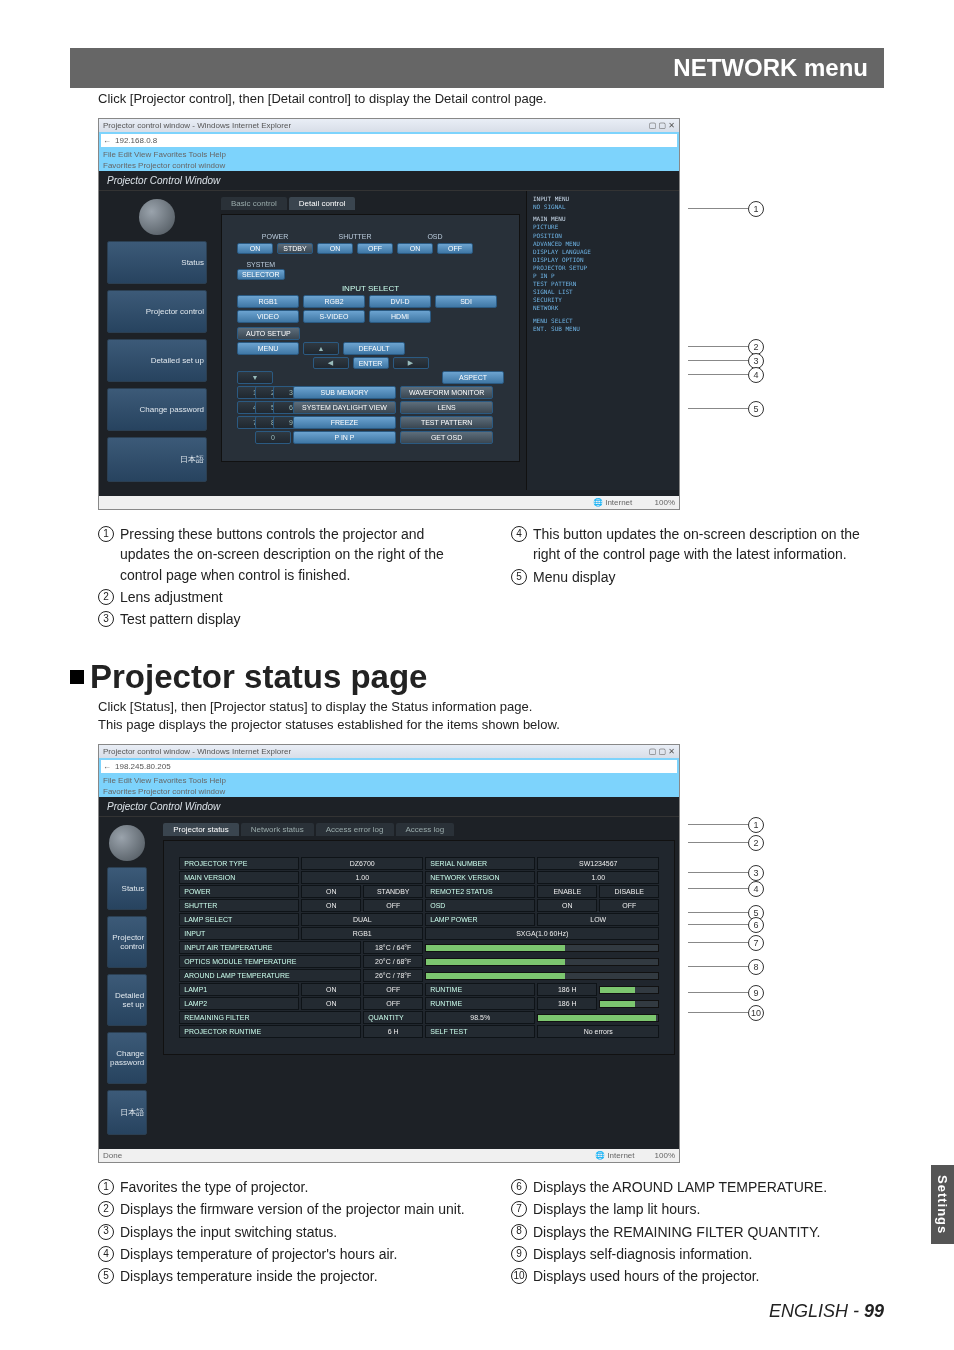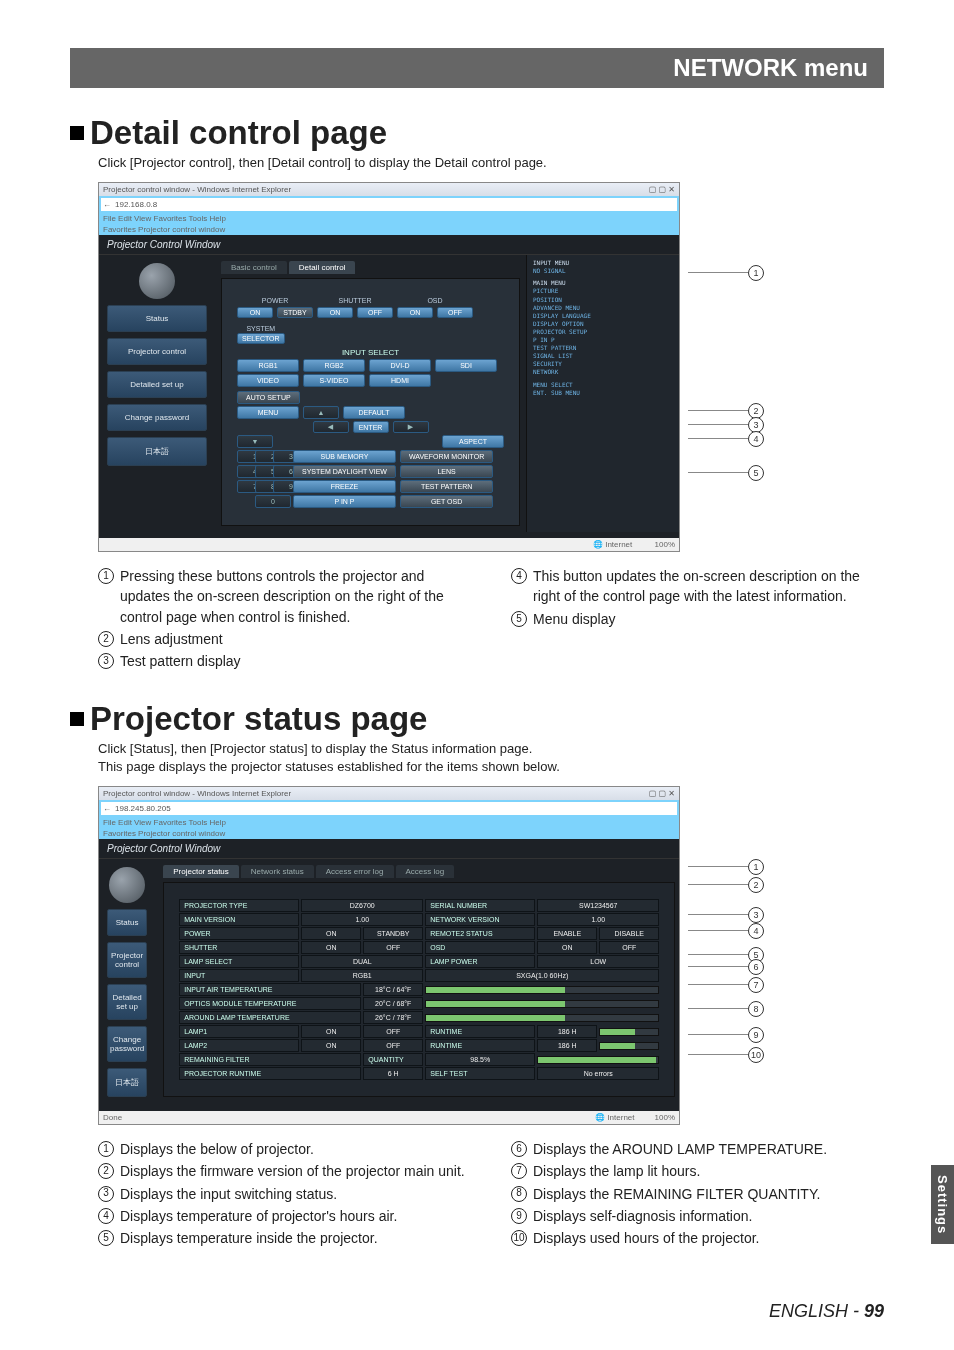--- a/index.html
+++ b/index.html
@@ -12,21 +12,21 @@
   .figure{margin-left:28px;position:relative;width:620px}
   .ie-window{position:relative;width:580px;border:1px solid #888;background:#7dd3fc;font-size:8px;color:#555}
   .ie-title{background:linear-gradient(#e9eef6,#d8dee8);padding:2px 4px;display:flex;justify-content:space-between}
   .ie-addr{background:#fff;margin:2px;padding:2px;display:flex;align-items:center;gap:4px}
   .ie-menu,.ie-fav{padding:1px 4px;color:#666}
   .pcw{background:#1d2126;color:#bfc9d1;padding:0 0 6px 0}
   .pcw-head{background:#1d2126;color:#dbe2e8;font-style:italic;font-size:10px;padding:4px 8px;border-bottom:1px solid #333}
   .pcw-body{display:flex}
   .side{width:100px;display:flex;flex-direction:column;gap:6px;padding:8px}
   .corner{width:36px;height:36px;border-radius:50%;background:radial-gradient(circle at 35% 35%,#9aa3ac,#495158);margin:0 auto}
-  .sbtn{background:linear-gradient(#3c5a78,#27435f);color:#e1e8ee;text-align:center;font-size:8px;padding:8px 2px;border:1px solid #2b3f52;border-radius:2px}
+  .sbtn{background:linear-gradient(#3c5a78,#27435f);color:#e1e8ee;text-align:right;font-size:8px;padding:16px 2px;border:1px solid #2b3f52;border-radius:2px}
   .main{flex:1;padding:6px}
   .tabs{display:flex;gap:2px;margin-bottom:4px}
   .tab{padding:2px 10px;font-size:8px;background:#2a3138;color:#9aa;border-radius:2px 2px 0 0}
   .tab.active{background:#3a454f;color:#fff}
   .panel{background:#283039;padding:15px;border:1px solid #111}
   .row{display:flex;gap:4px;margin:2px 0;flex-wrap:wrap}
   .lbl{font-size:7px;color:#bcd;padding:1px 2px}
   .btn{display:inline-flex;align-items:center;justify-content:center;background:linear-gradient(#6ca3d0,#3f77a5);color:#fff;border:1px solid #2b5a82;border-radius:2px;font-size:7px;padding:2px 8px;min-width:44px}
   .btn.sm{min-width:26px;padding:1px 4px}
   .btn.dk{background:linear-gradient(#5d6d7b,#3a4752)}
@@ -50,24 +50,20 @@
   .side-tab{position:absolute;right:0;top:1165px;background:#555;color:#fff;font-size:13px;writing-mode:vertical-rl;text-orientation:mixed;padding:10px 4px;font-weight:bold;letter-spacing:1px}
   .footer{position:absolute;right:70px;bottom:28px;font-style:italic;font-size:18px}
   .footer .pg{font-weight:bold}
 </style>
 </head>
 <body>
 
 <div class="page">
   <div class="header-band">NETWORK menu</div>
 
-  <div class="section-title">
-    <span class="blk"></span>
-    <h2>Detail control page</h2>
-  </div>
   <div class="lead">Click [Projector control], then [Detail control] to display the Detail control page.</div>
 
   <div class="figure">
     <div class="ie-window">
       <div class="ie-title">
         <span>Projector control window - Windows Internet Explorer</span>
         <span>▢ ▢ ✕</span>
       </div>
       <div class="ie-addr">
         <span>←</span>
@@ -411,21 +407,21 @@
       <div class="callout" style="top:268px">
           <span class="num">10</span>
         </div>
     </div>
   </div>
 
   <div class="two-col">
     <div class="col">
       <p>
           <span class="circ">1</span>
-          <span>Displays the below of projector.</span>
+          <span>Favorites the type of projector.</span>
         </p>
       <p>
           <span class="circ">2</span>
           <span>Displays the firmware version of the projector main unit.</span>
         </p>
       <p>
           <span class="circ">3</span>
           <span>Displays the input switching status.</span>
         </p>
       <p>

